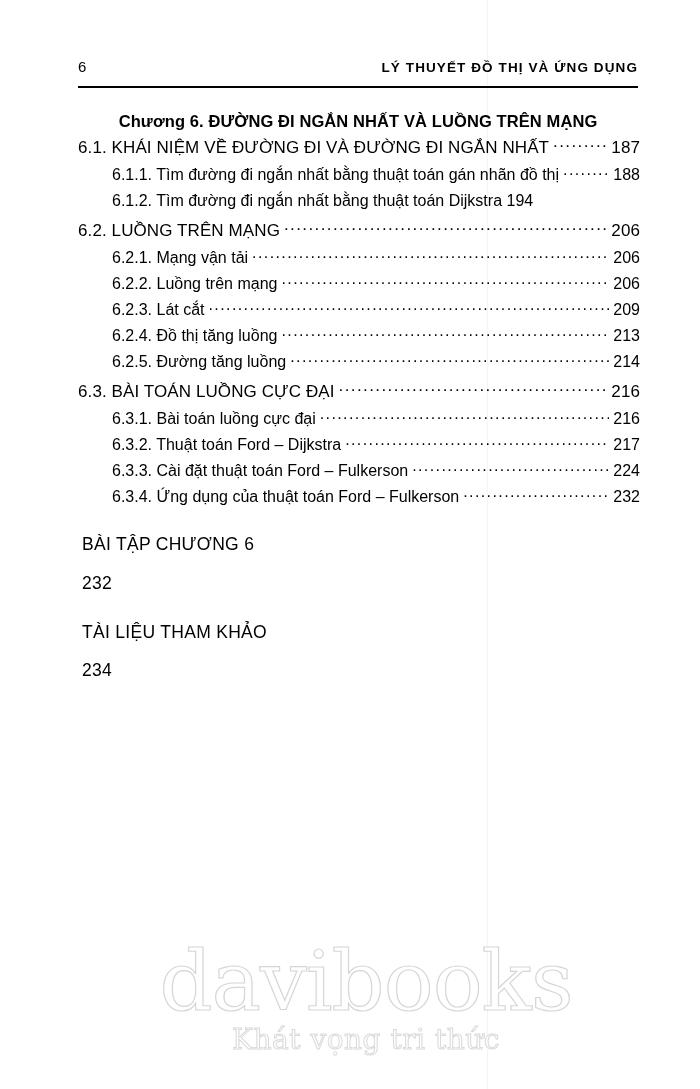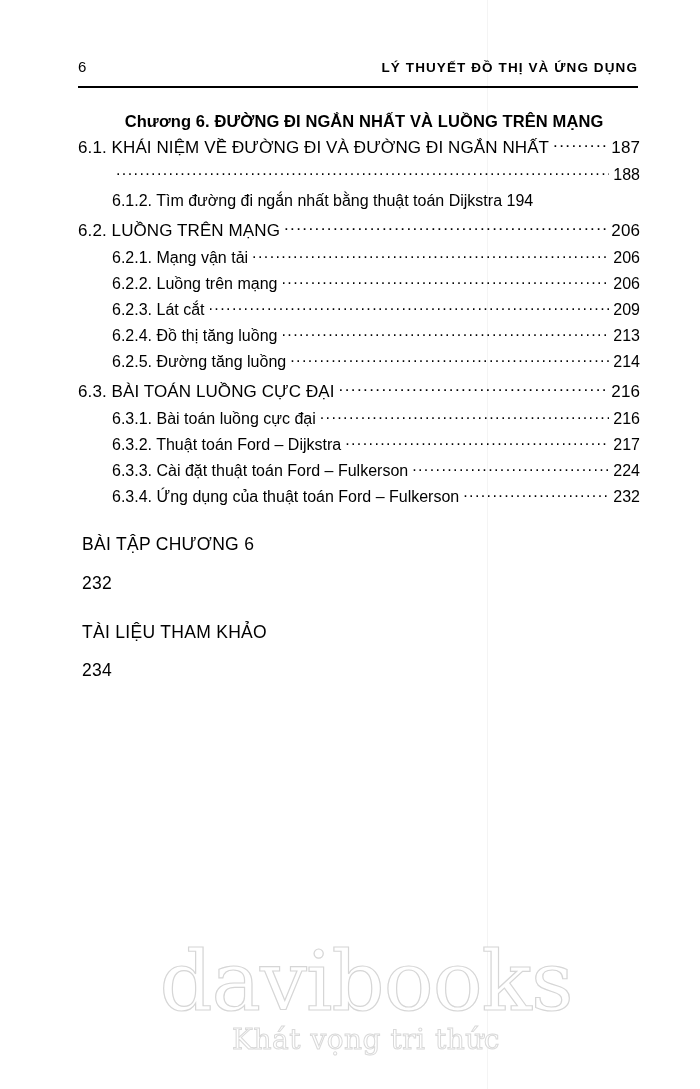--- a/index.html
+++ b/index.html
@@ -47,21 +47,21 @@
     left: 78px;
     top: 86px;
     width: 560px;
     height: 2px;
     background: #000;
   }
 
   
   .chapter-title {
     position: absolute;
-    left: 84px;
+    left: 78px;
     top: 112px;
     width: 560px;
     text-align: center;
     font-size: 16.5px;
     font-weight: bold;
     letter-spacing: 0.1px;
   }
 
   
   .toc {
@@ -179,20 +179,21 @@
 
   <div class="chapter-title">Chương 6. ĐƯỜNG ĐI NGẮN NHẤT VÀ LUỒNG TRÊN MẠNG</div>
 
   <div class="toc" id="toc-container">
       <div class="toc-row lvl1 first">
         <span class="toc-label">6.1. KHÁI NIỆM VỀ ĐƯỜNG ĐI VÀ ĐƯỜNG ĐI NGẮN NHẤT</span>
         <span class="toc-leader"></span>
         <span class="toc-page">187</span>
       </div>
       <div class="toc-row lvl2">
+        <span class="toc-label">6.1.1. Tìm đường đi ngắn nhất bằng thuật toán gán nhãn đồ thị</span>
         <span class="toc-leader"></span>
         <span class="toc-page">188</span>
       </div>
       <div class="toc-row lvl2 no-leader">
         <span class="toc-label">6.1.2. Tìm đường đi ngắn nhất bằng thuật toán Dijkstra 194</span>
         <span class="toc-leader"></span>
         <span class="toc-page"></span>
       </div>
       <div class="toc-row lvl1">
         <span class="toc-label">6.2. LUỒNG TRÊN MẠNG</span>

